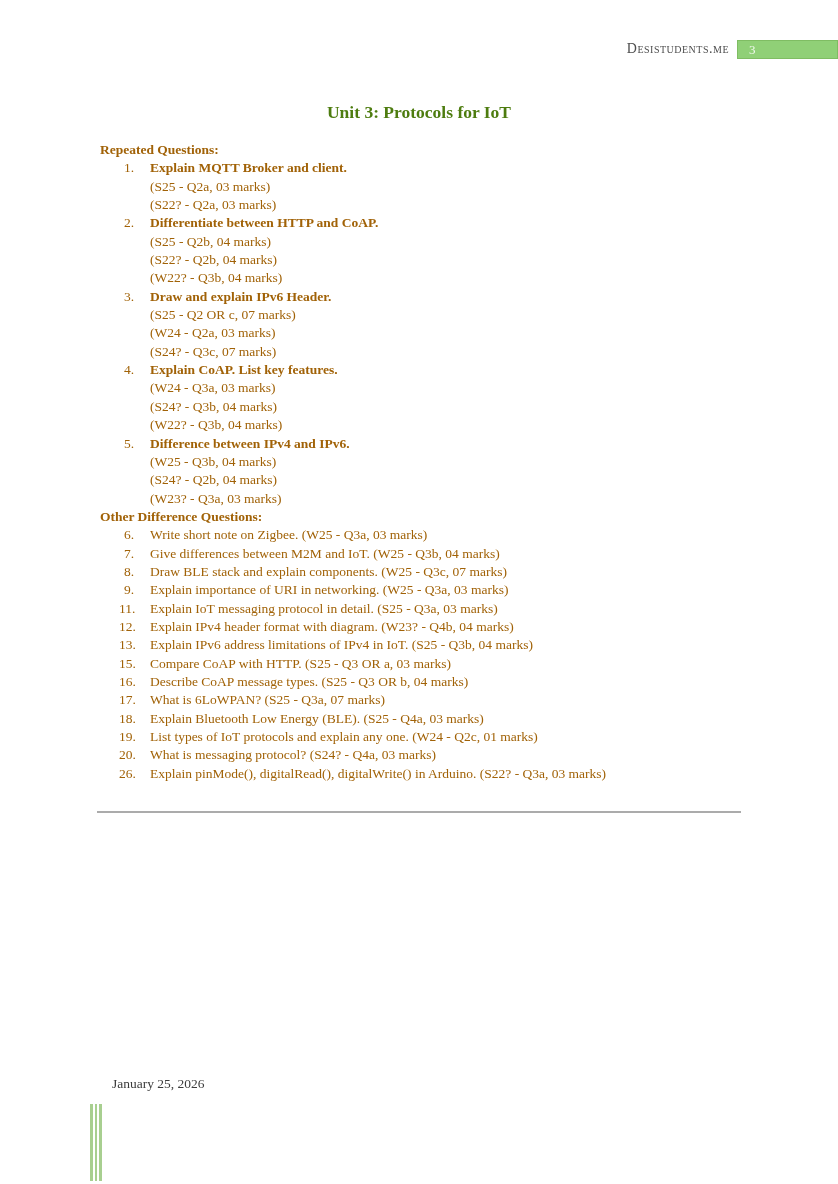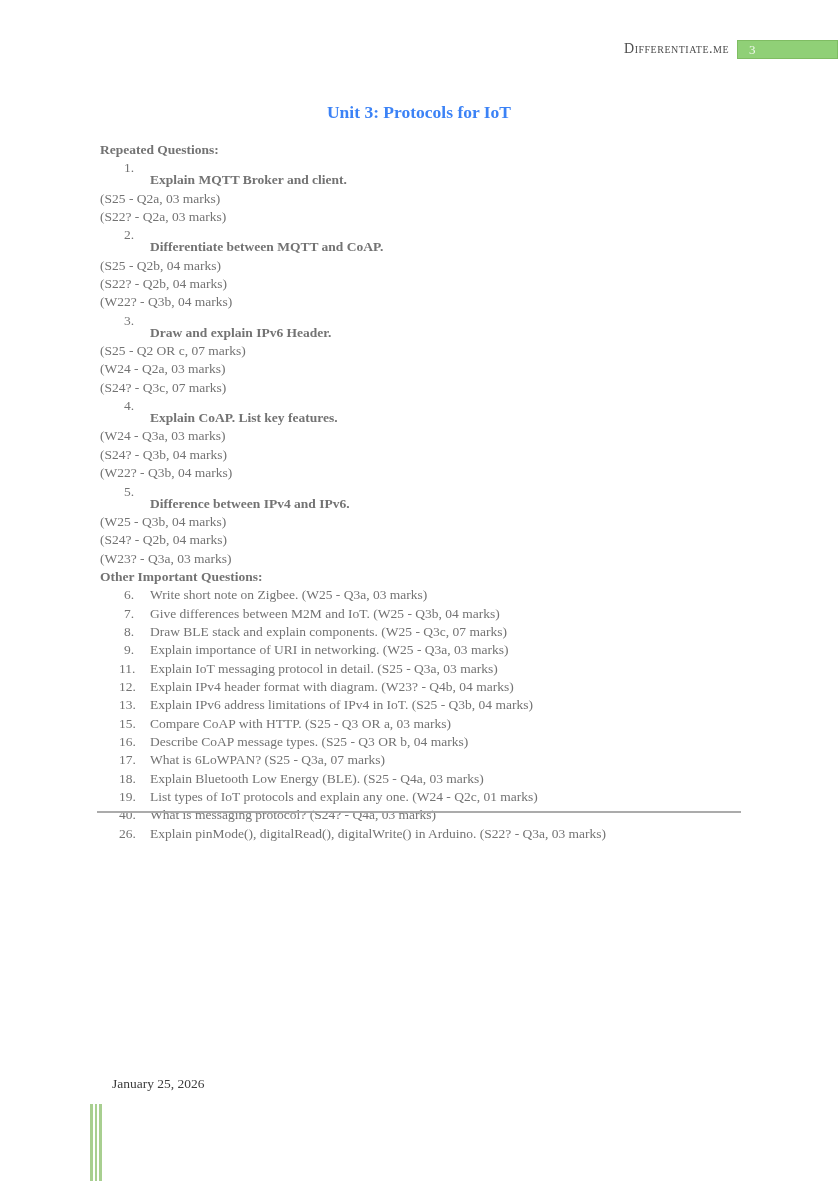--- a/index.html
+++ b/index.html
@@ -39,45 +39,45 @@
 
   
   .doc-title {
     position: absolute;
     top: 102px;
     left: 0;
     width: 100%;
     text-align: center;
     font-size: 17.5px;
     font-weight: bold;
-    color: #3b82f6;
+    color: #4d7c0f;
   }
 
   
   .content {
     position: absolute;
     top: 141px;
     left: 100px;
     width: 642px;
     font-size: 13.5px;
     line-height: 18.35px;
-    color: #737373;
+    color: #a16207;
   }
   .section-heading {
     font-weight: bold;
   }
   .q-item { display: flex; margin-left: 19px; }
   .q-num {
     flex: 0 0 31px;
     width: 31px;
   }
   .q-num.single { padding-left: 5px; }
   .q-text { flex: 1; }
-  .q-text.bold { font-weight: bold; margin-top: 12px; }
-  .marks-line { }
+  .q-text.bold { font-weight: bold; }
+  .marks-line { margin-left: 50px; }
 
   
   .divider {
     position: absolute;
     top: 811px;
     left: 97px;
     width: 644px;
     border-top: 2px solid #ababab;
   }
 
@@ -100,38 +100,38 @@
     top: 1076px;
     left: 112px;
     font-size: 13.5px;
     color: #3b3b3b;
     text-align: right;
   }
 </style>
 </head>
 <body style="--accent-green: #90d077; --line-green: #a8cf90;">
 
-<div class="site-name">Differentiate.me</div>
+<div class="site-name">Desistudents.me</div>
 <div class="page-badge">
   <span>3</span>
 </div>
 
 <div class="doc-title">Unit 3: Protocols for IoT</div>
 
 <div class="content" id="content">
     <div class="section-heading">Repeated Questions:</div>
     <div class="q-item">
       <span class="q-num single">1.</span>
       <span class="q-text bold">Explain MQTT Broker and client.</span>
     </div>
     <div class="marks-line">(S25 - Q2a, 03 marks)</div>
     <div class="marks-line">(S22? - Q2a, 03 marks)</div>
     <div class="q-item">
       <span class="q-num single">2.</span>
-      <span class="q-text bold">Differentiate between MQTT and CoAP.</span>
+      <span class="q-text bold">Differentiate between HTTP and CoAP.</span>
     </div>
     <div class="marks-line">(S25 - Q2b, 04 marks)</div>
     <div class="marks-line">(S22? - Q2b, 04 marks)</div>
     <div class="marks-line">(W22? - Q3b, 04 marks)</div>
     <div class="q-item">
       <span class="q-num single">3.</span>
       <span class="q-text bold">Draw and explain IPv6 Header.</span>
     </div>
     <div class="marks-line">(S25 - Q2 OR c, 07 marks)</div>
     <div class="marks-line">(W24 - Q2a, 03 marks)</div>
@@ -143,21 +143,21 @@
     <div class="marks-line">(W24 - Q3a, 03 marks)</div>
     <div class="marks-line">(S24? - Q3b, 04 marks)</div>
     <div class="marks-line">(W22? - Q3b, 04 marks)</div>
     <div class="q-item">
       <span class="q-num single">5.</span>
       <span class="q-text bold">Difference between IPv4 and IPv6.</span>
     </div>
     <div class="marks-line">(W25 - Q3b, 04 marks)</div>
     <div class="marks-line">(S24? - Q2b, 04 marks)</div>
     <div class="marks-line">(W23? - Q3a, 03 marks)</div>
-    <div class="section-heading">Other Important Questions:</div>
+    <div class="section-heading">Other Difference Questions:</div>
     <div class="q-item">
       <span class="q-num single">6.</span>
       <span class="q-text">Write short note on Zigbee. (W25 - Q3a, 03 marks)</span>
     </div>
     <div class="q-item">
       <span class="q-num single">7.</span>
       <span class="q-text">Give differences between M2M and IoT. (W25 - Q3b, 04 marks)</span>
     </div>
     <div class="q-item">
       <span class="q-num single">8.</span>
@@ -193,21 +193,21 @@
     </div>
     <div class="q-item">
       <span class="q-num">18.</span>
       <span class="q-text">Explain Bluetooth Low Energy (BLE). (S25 - Q4a, 03 marks)</span>
     </div>
     <div class="q-item">
       <span class="q-num">19.</span>
       <span class="q-text">List types of IoT protocols and explain any one. (W24 - Q2c, 01 marks)</span>
     </div>
     <div class="q-item">
-      <span class="q-num">40.</span>
+      <span class="q-num">20.</span>
       <span class="q-text">What is messaging protocol? (S24? - Q4a, 03 marks)</span>
     </div>
     <div class="q-item">
       <span class="q-num">26.</span>
       <span class="q-text">Explain pinMode(), digitalRead(), digitalWrite() in Arduino. (S22? - Q3a, 03 marks)</span>
     </div>
   </div>
 
 <div class="divider"></div>
 

